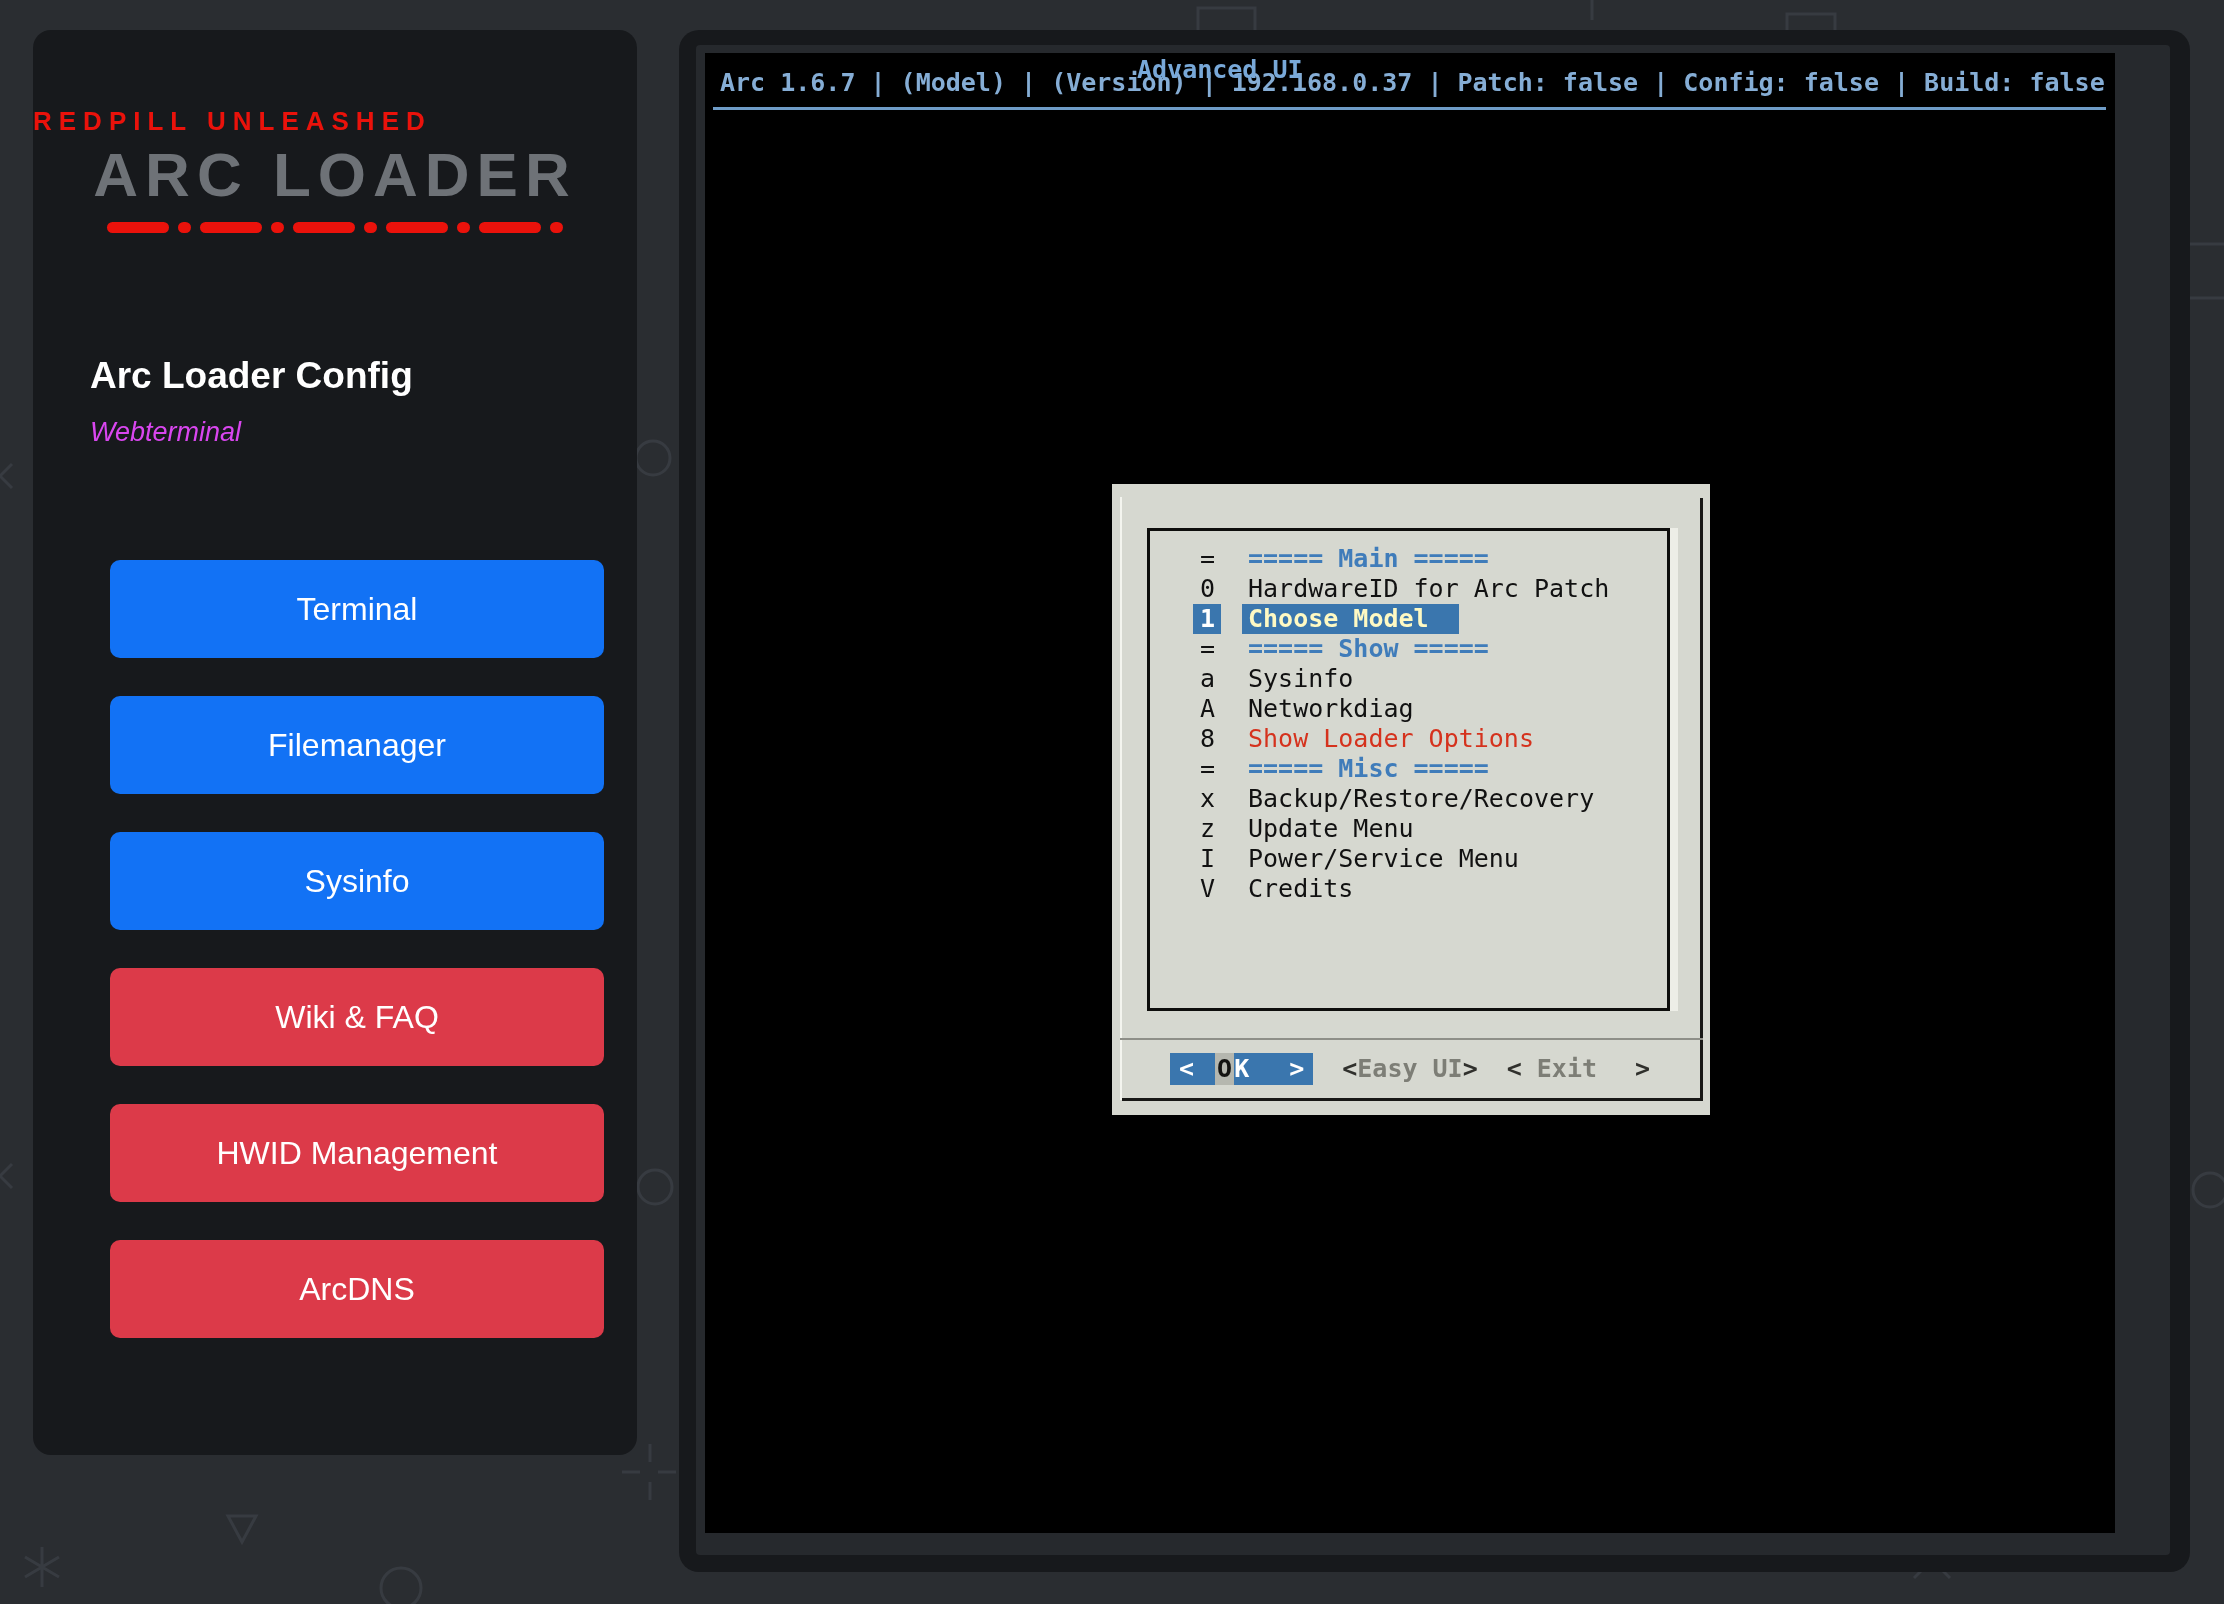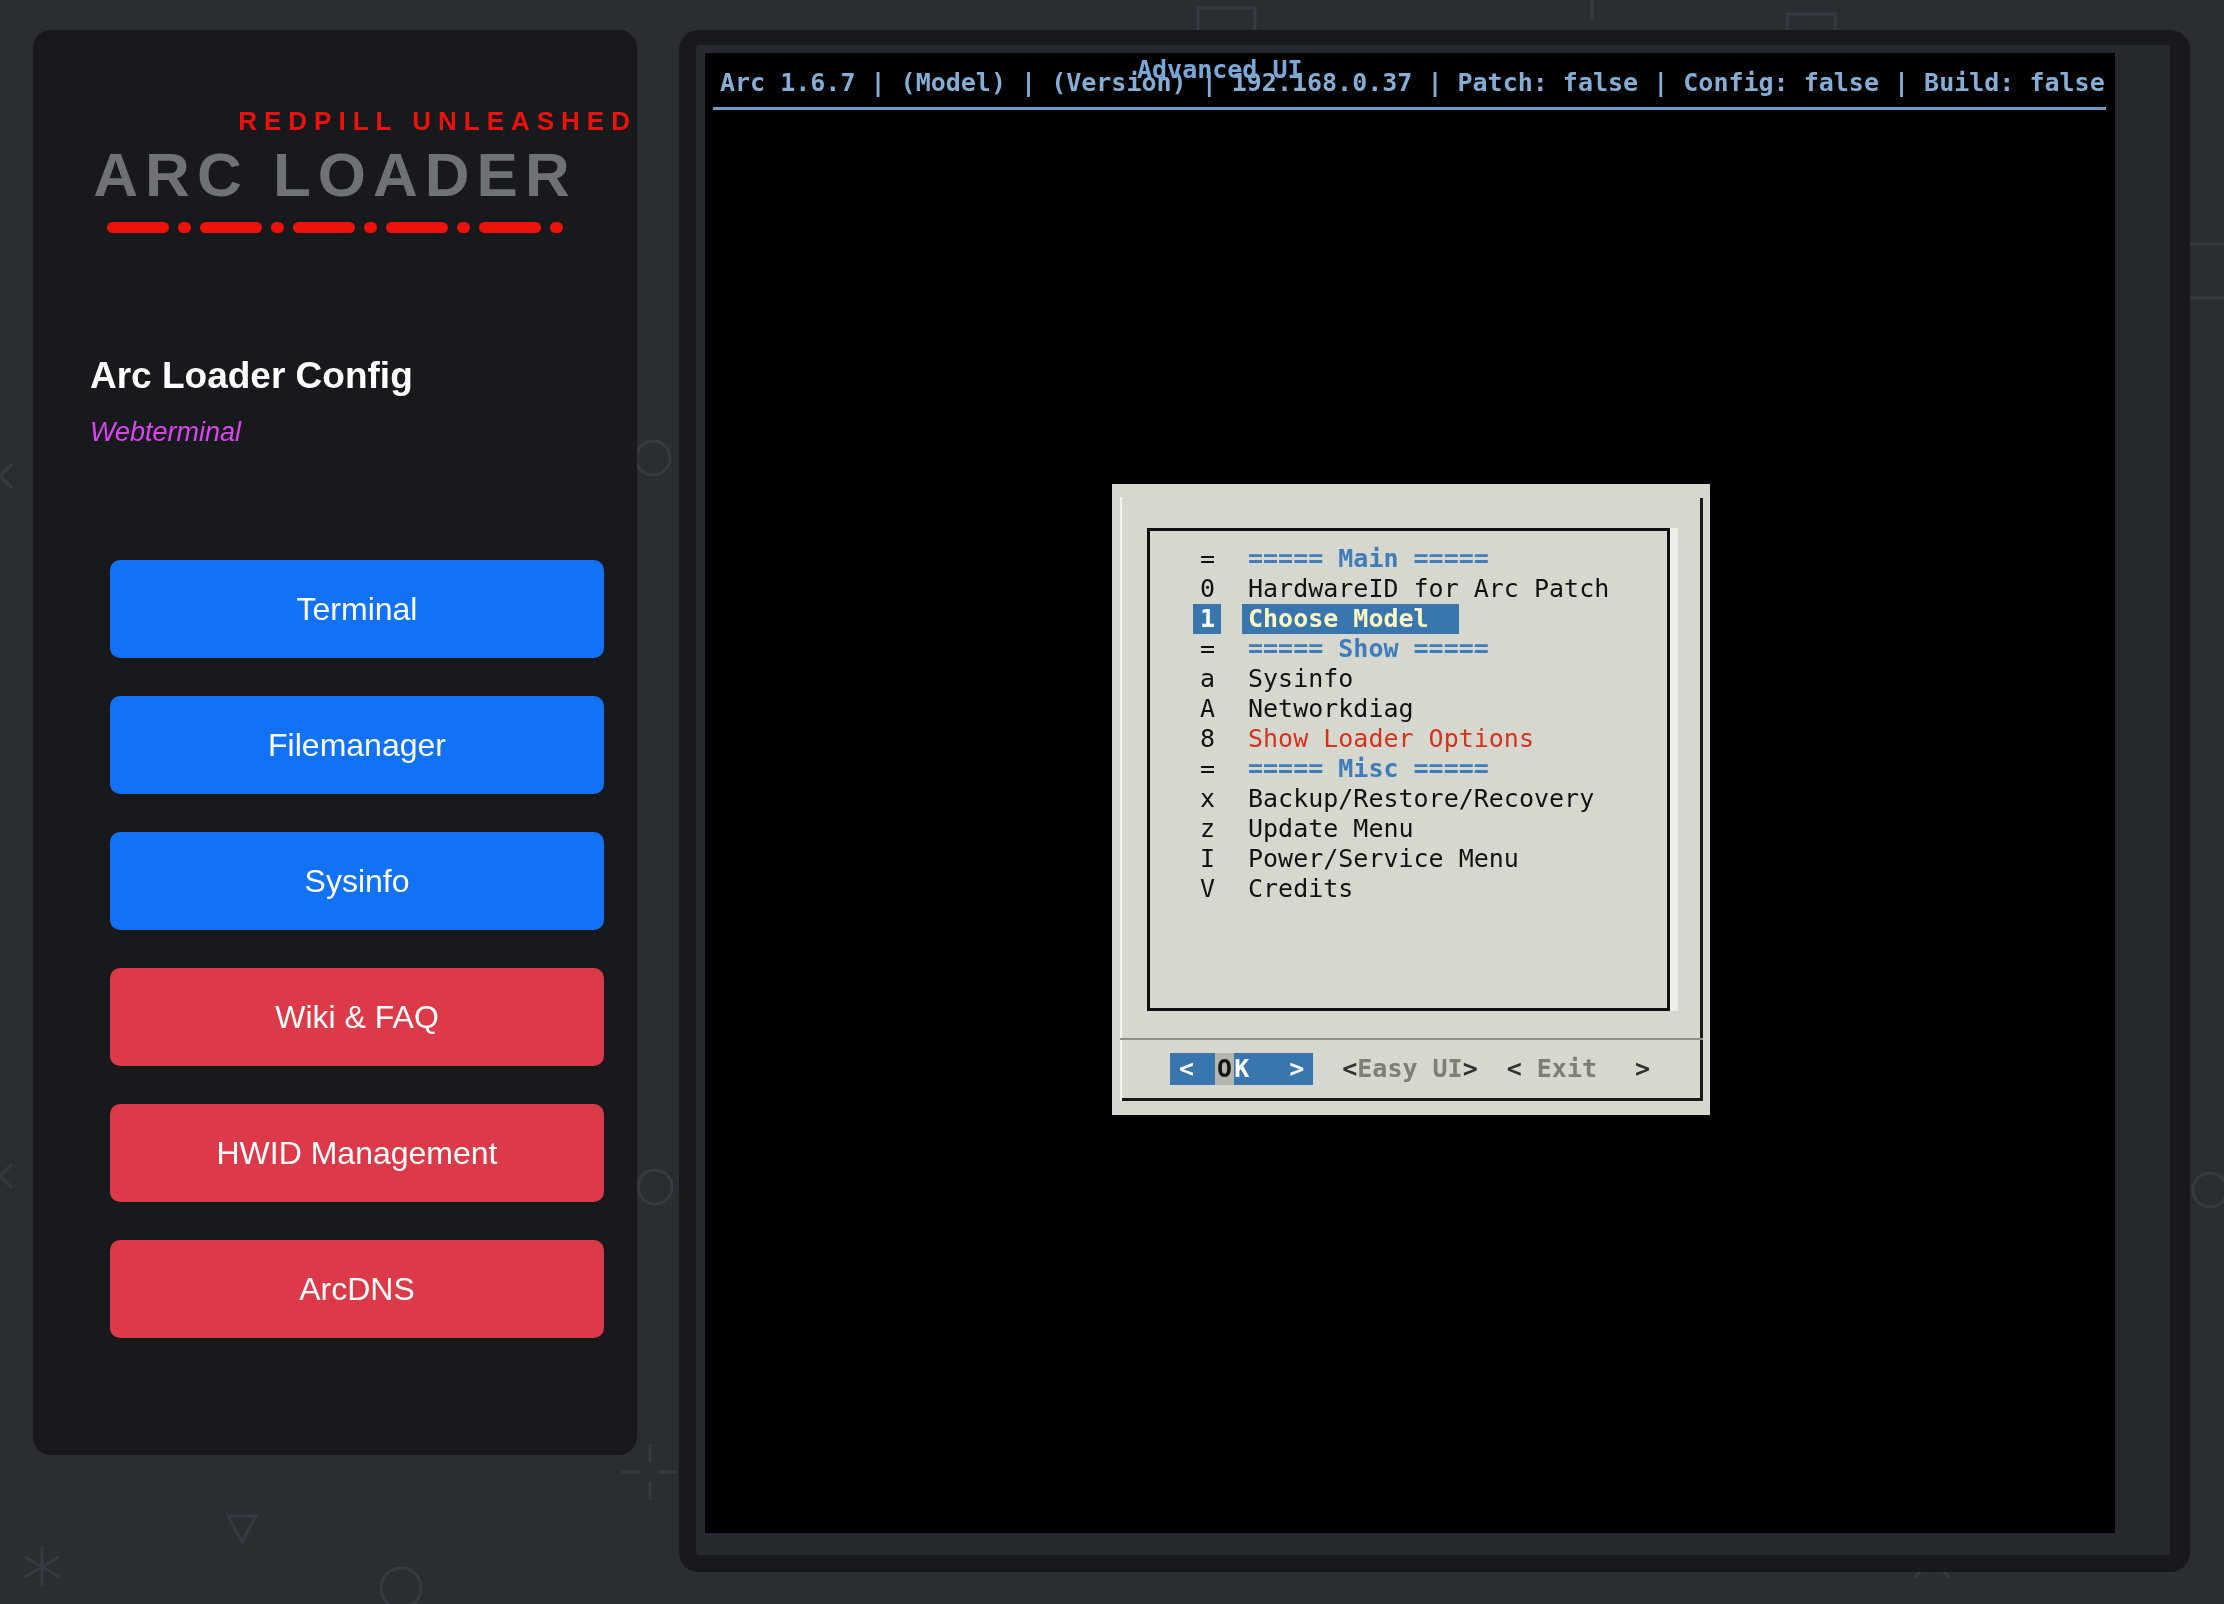--- a/index.html
+++ b/index.html
@@ -3,21 +3,21 @@
 <meta charset="utf-8">
 <style>
   html,body{margin:0;padding:0;background:#2a2d31;}
   .stage{position:relative;width:2224px;height:1604px;background:#2a2d31;overflow:hidden;
          font-family:"Liberation Sans",sans-serif;}
   .decor{position:absolute;left:0;top:0;z-index:0;}
 
   
   .sidebar{position:absolute;left:33px;top:30px;width:604px;height:1425px;background:#17191c;
            border-radius:18px;z-index:2;box-sizing:border-box;padding-top:78px;}
-  .brand-top{color:#ea120b;font-size:26px;font-weight:bold;letter-spacing:7px;text-align:right;line-height:1;}
+  .brand-top{color:#ea120b;font-size:26px;font-weight:bold;letter-spacing:7px;text-align:left;line-height:1;}
   .brand-main{color:#6e7277;font-size:62px;font-weight:bold;letter-spacing:7px;text-align:center;
               line-height:1;margin-top:10px;}
   .brand-dashes{display:flex;gap:9px;justify-content:center;margin:16px auto 0;width:546px;height:11px;}
   .brand-dashes span{background:#ea120b;border-radius:6px;height:11px;display:block;}
   .d-long{width:62px;}.d-short{width:13px;}
   .side-heading{color:#fff;font-size:37px;font-weight:bold;margin:122px 0 0 57px;}
   .side-sub{color:#d946ef;font-size:27px;margin:20px 0 0 57px;font-style:italic;}
   .side-ip{color:#868b90;font-size:28px;margin:54px 0 0 57px;}
   .side-buttons{margin-top:112px;margin-left:44px;}
   .sbtn{width:494px;height:98px;margin:0 auto 38px;border-radius:10px;color:#fff;font-size:32px;

